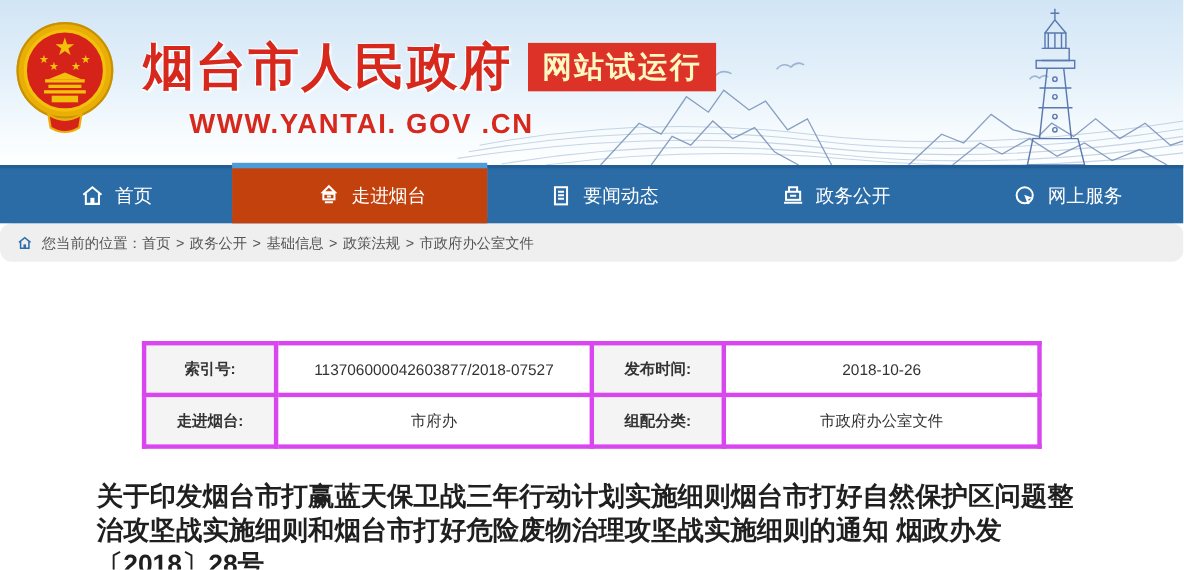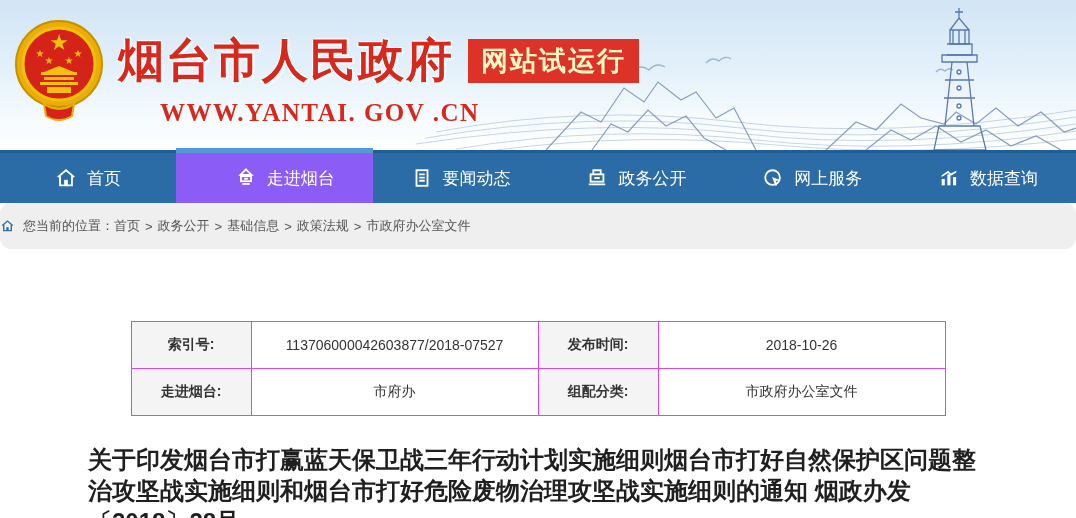--- a/index.html
+++ b/index.html
@@ -6,55 +6,55 @@
   html,body { width:1076px; background:#fff; font-family:"Liberation Sans","DejaVu Sans",sans-serif; }
   .page { width:1076px; height:518px; position:relative; overflow:hidden; background:#fff; }
 
   
   .header {
     position:relative; height:150px; overflow:hidden;
     background:linear-gradient(180deg,#d2e5f5 0%,#e3f0fa 45%,#f6fbfe 80%,#feffff 100%);
   }
   .decor { position:absolute; top:0; right:0; width:680px; height:150px; pointer-events:none; }
   .emblem { position:absolute; left:14px; top:16px; width:90px; height:106px; }
-  .brand { position:absolute; left:118px; top:30px; white-space:nowrap;font-family:Liberation Serif, serif; }
+  .brand { position:absolute; left:130px; top:30px; white-space:nowrap; }
   .brand-row { display:flex; align-items:center; }
   .site-name {
     font-size:46px; font-weight:bold; color:#d7281d; letter-spacing:2px;
     text-shadow:1px 1px 0 #fff,-1px 1px 0 #fff,1px -1px 0 #fff,2px 2px 2px rgba(255,255,255,.8);
   }
   .badge {
     margin-left:14px; background:#dc3227; color:#fef9c3; font-size:27px; font-weight:bold;
     padding:4px 13px; letter-spacing:2px;
   }
   .site-url { margin-top:7px; font-size:25px; font-weight:bold; color:#d7281d; letter-spacing:1.5px;margin-left:42px; }
 
   
   .nav { display:flex; height:53px; background:#2b6ba6; border-top:3px solid #215e96; position:relative; }
   .nav-item {
     flex:1; display:flex; align-items:center; justify-content:center; gap:10px;
     color:#fff; font-size:17px; cursor:pointer; position:relative;
   }
-  .nav-item.active { background:#8b5cf6; box-shadow:0 -5px 0 0 #4f9bd7;padding-left:21px; }
+  .nav-item.active { background:#c2410c; box-shadow:0 -5px 0 0 #4f9bd7;padding-left:21px; }
   .nav-item svg { width:22px; height:22px; display:block; }
 
   
   .breadcrumb {
-    height:46px; background:#efefef; display:flex; align-items:center;
-    padding-left:0; font-size:13px; color:#555;border-radius:11px;
+    height:35px; background:#efefef; display:flex; align-items:center;
+    padding-left:15px; font-size:13px; color:#555;border-radius:11px;
   }
   .breadcrumb svg { width:15px; height:14px; margin-right:8px; }
   .crumb { color:#555; cursor:pointer; }
   .crumb-sep { margin:0 5px; color:#555; }
   .crumb-prefix { color:#555; }
 
   
   table.meta { border-collapse:collapse; margin:72px auto 0; }
   table.meta td {
-    border:1px solid #d946ef; height:47px; text-align:center;
+    border:4px solid #d946ef; height:47px; text-align:center;
     font-size:14px; color:#333; vertical-align:middle;
   }
   td.mlabel { background:#f4f4f4; width:120px; font-weight:bold; }
   td.mvalue { background:#fff; width:287px; }
 
   
   .doc-title {
     width:900px; margin:28px auto 0; text-align:left;
     font-size:24px; font-weight:bold; color:#1f1f1f; line-height:31px;
     font-family:Liberation Sans, sans-serif;
@@ -162,29 +162,20 @@
           <path d="M3,19 H21 M9,12 H15"></path>
       </svg>
       <span>政务公开</span>
     </div>
     <div class="nav-item">
       <svg viewBox="0 0 24 24" fill="none" stroke="#fff" stroke-width="2">
         <circle cx="11.5" cy="11.5" r="8"></circle>
           <polygon points="11,11 19,14 15,15.5 16.5,20 14.5,20.5 12.7,15.5" fill="#fff" stroke="none"></polygon>
       </svg>
       <span>网上服务</span>
-    </div>
-    <div class="nav-item">
-      <svg viewBox="0 0 24 24" fill="#fff" stroke="none">
-        <rect x="4" y="13" width="3.4" height="7"></rect>
-          <rect x="10.2" y="8" width="3.4" height="12"></rect>
-          <rect x="16.4" y="11" width="3.4" height="9"></rect>
-          <path d="M4,9 L11,4 L14,7 L20,4 L20,6 L14,9.5 L11,6.5 L4,11 Z"></path>
-      </svg>
-      <span>数据查询</span>
     </div>
   </nav>
 
   <div class="breadcrumb">
     <svg viewBox="0 0 24 24" fill="none" stroke="#2f6fa8" stroke-width="2.4">
       <path d="M3,11 L12,3.5 L21,11"></path>
         <path d="M5.5,9.5 V20 H18.5 V9.5"></path>
         <rect x="10" y="14" width="4" height="6" fill="#2f6fa8" stroke="none"></rect>
     </svg>
     <span class="crumb-prefix">您当前的位置：</span>

